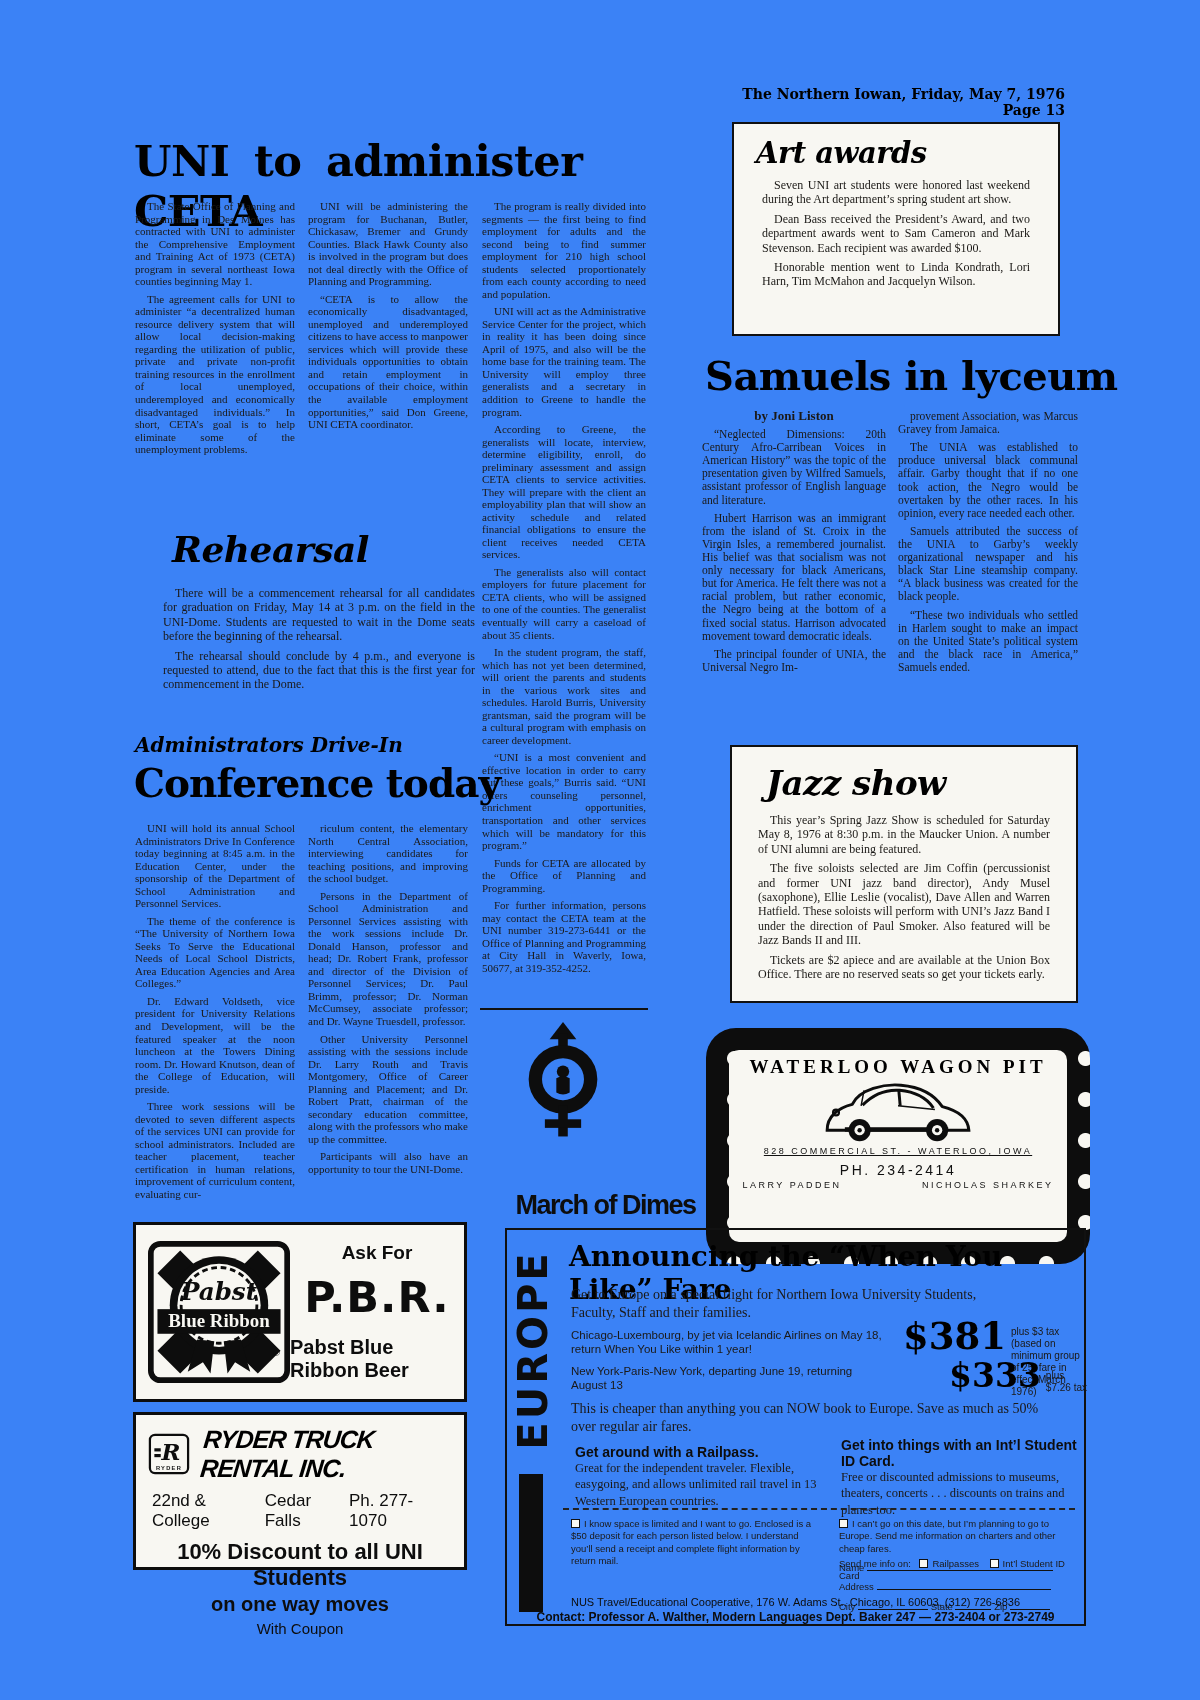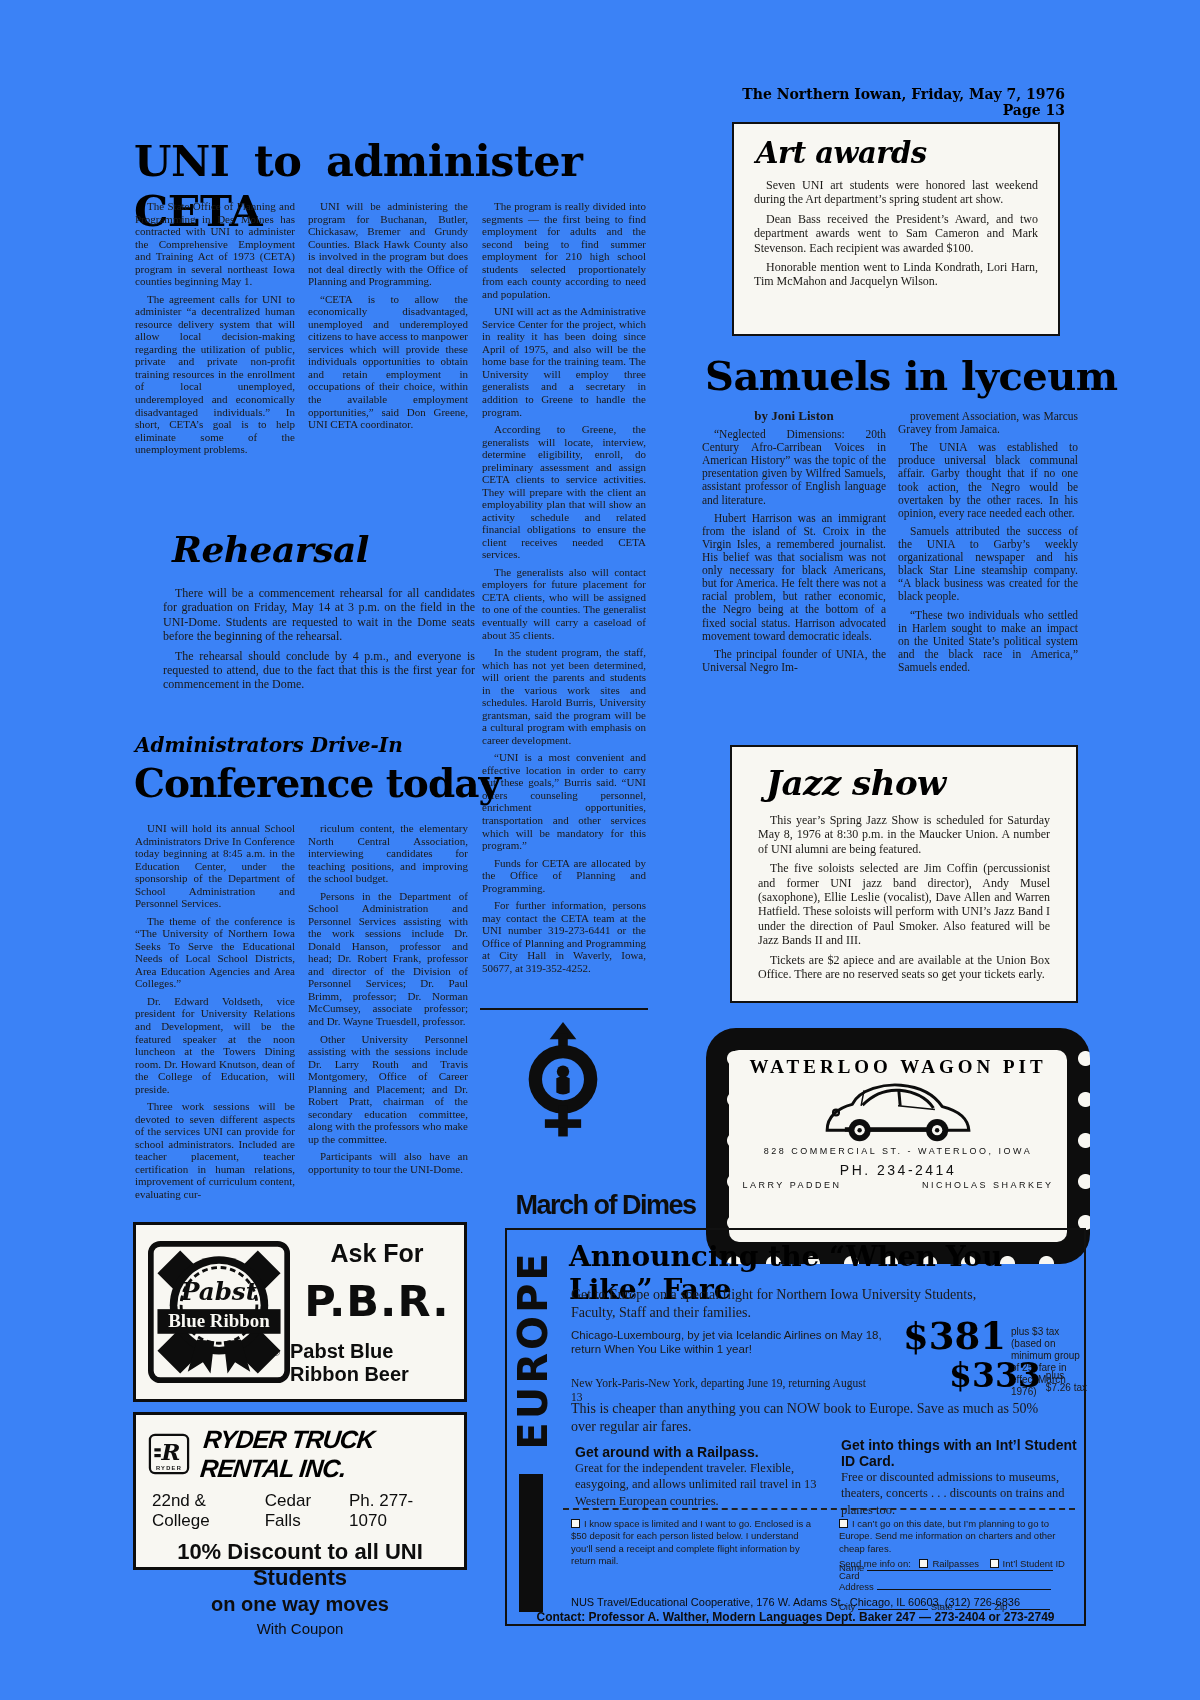--- a/index.html
+++ b/index.html
@@ -89,21 +89,21 @@
   </div>
   <div class="abs col" style="left:308px; top:822px; width:160px;">
     <p>riculum content, the elementary North Central Association, interviewing candidates for teaching positions, and improving the school budget.</p>
     <p>Persons in the Department of School Administration and Personnel Services assisting with the work sessions include Dr. Donald Hanson, professor and head; Dr. Robert Frank, professor and director of the Division of Personnel Services; Dr. Paul Brimm, professor; Dr. Norman McCumsey, associate professor; and Dr. Wayne Truesdell, professor.</p>
     <p>Other University Personnel assisting with the sessions include Dr. Larry Routh and Travis Montgomery, Office of Career Planning and Placement; and Dr. Robert Pratt, chairman of the secondary education committee, along with the professors who make up the committee.</p>
     <p>Participants will also have an opportunity to tour the UNI-Dome.</p>
   </div>
 
   <div class="abs boxed" style="left:732px; top:122px; width:328px; height:214px;">
     <div class="hl ital" style="font-size:29px; margin:12px 0 8px 22px;">Art awards</div>
-    <div class="col col2x" style="padding:0 20px;">
+    <div class="col col2x" style="padding:0 28px;">
       <p>Seven UNI art students were honored last weekend during the Art department’s spring student art show.</p>
       <p>Dean Bass received the President’s Award, and two department awards went to Sam Cameron and Mark Stevenson. Each recipient was awarded $100.</p>
       <p>Honorable mention went to Linda Kondrath, Lori Harn, Tim McMahon and Jacquelyn Wilson.</p>
     </div>
   </div>
 
   <div class="abs hl" style="left:705px; top:352px; font-size:40px;">Samuels in lyceum</div>
   <div class="abs byline" style="left:702px; top:408px; width:184px;">by Joni Liston</div>
   <div class="abs col" style="left:702px; top:428px; width:184px; font-size:11.5px;">
     <p>“Neglected Dimensions: 20th Century Afro-Carribean Voices in American History” was the topic of the presentation given by Wilfred Samuels, assistant professor of English language and literature.</p>
@@ -136,21 +136,21 @@
         <path d="M60,35 L64,14 L60,35 Z M110,35 L160,40" fill="none" stroke="#0d0d0d" stroke-width="2"></path>
         <rect x="38" y="64" width="140" height="6" fill="#0d0d0d"></rect>
         <circle cx="58" cy="68" r="15" fill="#0d0d0d"></circle>
           <circle cx="58" cy="68" r="7" fill="#f8f7f2"></circle>
           <circle cx="58" cy="68" r="3" fill="#0d0d0d"></circle>
         <circle cx="163" cy="68" r="15" fill="#0d0d0d"></circle>
           <circle cx="163" cy="68" r="7" fill="#f8f7f2"></circle>
           <circle cx="163" cy="68" r="3" fill="#0d0d0d"></circle>
         <circle cx="26" cy="44" r="4" fill="none" stroke="#0d0d0d" stroke-width="3"></circle>
       </svg>
-      <div class="wwp-addr" style="margin-top:4px;">828 Commercial St. - Waterloo, Iowa</div>
+      <div class="wwp-addr" style="margin-top:4px;text-decoration:underline;">828 Commercial St. - Waterloo, Iowa</div>
       <div class="wwp-ph" style="margin-top:6px;">Ph. 234-2414</div>
       <div style="display:flex; justify-content:space-between; width:92%; margin-top:2px;">
         <span class="wwp-name">Larry Padden</span>
         <span class="wwp-name">Nicholas Sharkey</span>
       </div>
     </div>
   </div>
 
   <div class="abs rule" style="left:480px; top:1008px; width:168px;"></div>
   <svg class="abs" style="left:520px; top:1022px;" width="86" height="124" viewBox="0 0 90 130">
@@ -173,21 +173,21 @@
       <circle cx="75" cy="68" r="44" fill="#f8f7f2"></circle>
       <circle cx="75" cy="68" r="40" fill="none" stroke="#0d0d0d" stroke-width="3" stroke-dasharray="6 4"></circle>
       <polygon points="52,104 42,138 58,128 66,140 70,106" fill="#0d0d0d"></polygon>
       <polygon points="98,104 108,138 92,128 84,140 80,106" fill="#0d0d0d"></polygon>
       <text x="75" y="62" text-anchor="middle" font-family="DejaVu Serif, serif" font-style="italic" font-weight="700" font-size="26" fill="#0d0d0d">Pabst</text>
       <rect x="10" y="72" width="130" height="26" fill="#0d0d0d"></rect>
       <text x="75" y="91" text-anchor="middle" font-family="Liberation Serif, serif" font-weight="700" font-size="20" fill="#f8f7f2">Blue Ribbon</text>
       <text x="132" y="122" font-family="Liberation Sans, sans-serif" font-size="10" fill="#0d0d0d">®</text>
     </svg>
     <div class="pbr-right">
-      <div class="sans" style="font-weight:700; font-size:25px; color:#0d0d0d;">Ask For</div>
+      <div class="sans" style="font-weight:700; font-size:19px; color:#0d0d0d;">Ask For</div>
       <div class="sans" style="font-weight:700; font-size:43px; letter-spacing:1px; color:#0d0d0d; font-family:'DejaVu Sans',sans-serif;">P.B.R.</div>
       <div class="sans" style="font-weight:700; font-size:20px; color:#0d0d0d; margin-top:6px;">Pabst Blue Ribbon Beer</div>
     </div>
   </div>
 
   <div class="abs adbox" style="left:133px; top:1412px; width:334px; height:158px; padding:10px 12px;">
     <div style="display:flex; align-items:center; gap:12px;">
       <svg width="54" height="54" viewBox="0 0 66 66">
         <rect x="3" y="3" width="60" height="60" rx="8" fill="#f8f7f2" stroke="#0d0d0d" stroke-width="3.5"></rect>
         <text x="36" y="42" text-anchor="middle" font-family="DejaVu Serif, serif" font-weight="700" font-style="italic" font-size="36" fill="#0d0d0d">R</text>
@@ -211,21 +211,21 @@
     <div class="abs eu-vert" style="left:-80px; top:98px; width:210px; height:44px;">EUROPE</div>
     <div class="abs" style="left:12px; top:244px; width:24px; height:138px; background:#0d0d0d;"></div>
 
     <div class="abs hl" style="left:62px; top:10px; width:505px; font-size:28px; letter-spacing:0;">Announcing the “When You Like” Fare</div>
     <div class="abs eu-serif" style="left:64px; top:56px; width:430px;">Get to Europe on a special flight for Northern Iowa University Students, Faculty, Staff and their families.</div>
     <div class="abs eu-small" style="left:64px; top:98px; width:330px;">Chicago-Luxembourg, by jet via Icelandic Airlines on May 18, return When You Like within 1 year!</div>
     <div class="abs" style="left:396px; top:84px; width:180px; display:flex; gap:5px;">
       <span class="price" style="font-size:37px;">$381</span>
       <span class="pricenote" style="padding-top:12px;">plus $3 tax (based on minimum group of 25, fare in effect March 1976)</span>
     </div>
-    <div class="abs eu-small" style="left:64px; top:146px; width:300px;font-family:Liberation Serif, serif;">New York-Paris-New York, departing June 19, returning August 13</div>
+    <div class="abs eu-small" style="left:64px; top:134px; width:300px;">New York-Paris-New York, departing June 19, returning August 13</div>
     <div class="abs" style="left:442px; top:126px; width:140px; display:flex; gap:5px;">
       <span class="price" style="font-size:33px;">$333</span>
       <span class="pricenote" style="padding-top:14px;">plus $7.26 tax</span>
     </div>
     <div class="abs eu-serif" style="left:64px; top:170px; width:495px;">This is cheaper than anything you can NOW book to Europe. Save as much as 50% over regular air fares.</div>
 
     <div class="abs" style="left:68px; top:214px; width:252px;">
       <div class="sans" style="font-weight:700; font-size:14px; color:#0d0d0d;">Get around with a Railpass.</div>
       <div class="eu-serif" style="font-size:12.5px;">Great for the independent traveler. Flexible, easygoing, and allows unlimited rail travel in 13 Western European countries.</div>
     </div>

